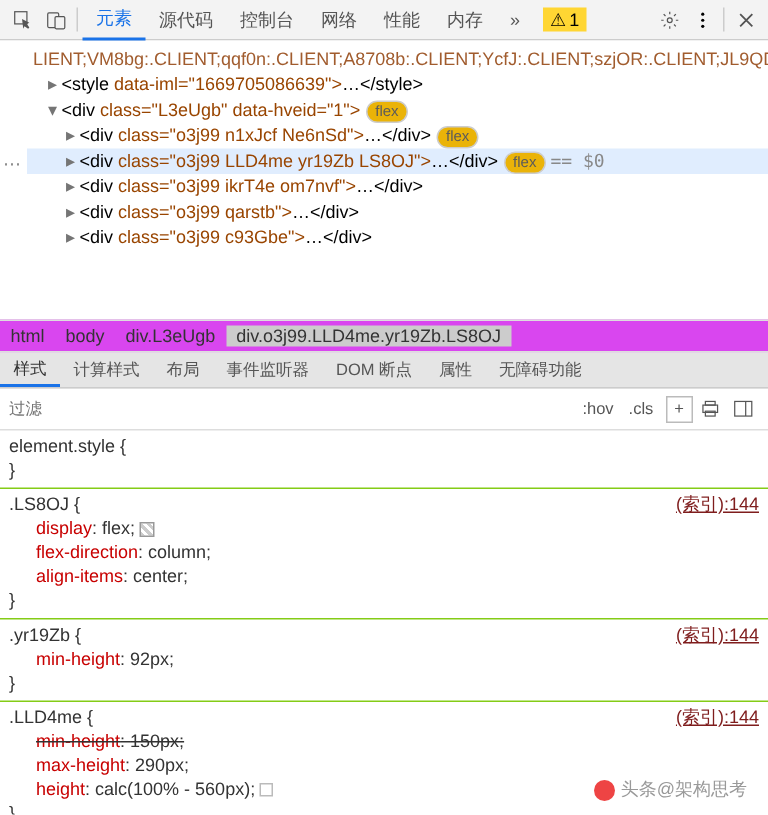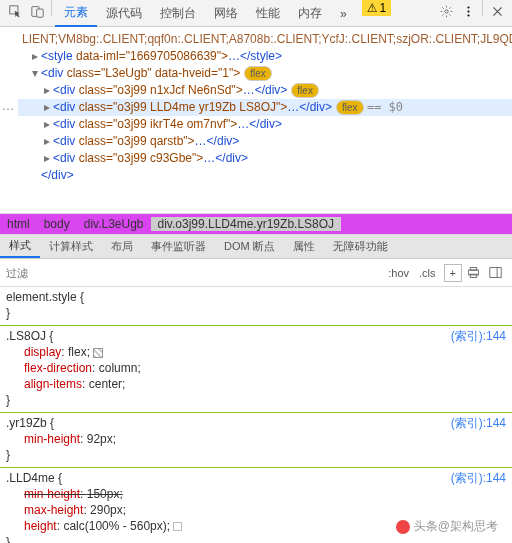--- a/index.html
+++ b/index.html
@@ -1,30 +1,30 @@
 <!DOCTYPE html>
 <html><head>
 <meta charset="utf-8">
 <style>
 *{box-sizing:border-box;margin:0;padding:0;font-family:"Helvetica Neue",Arial,sans-serif;font-size:12px}
 body{width:512px;height:543px;background:#fff;overflow:hidden;color:#333}
-.toolbar{display:flex;align-items:flex-start;height:27px;border-bottom:1px solid #ccc;background:#f3f3f3;padding:0 4px}
+.toolbar{display:flex;align-items:center;height:27px;border-bottom:1px solid #ccc;background:#f3f3f3;padding:0 4px}
 .tb-icon{width:22px;height:22px;display:flex;align-items:center;justify-content:center;color:#555;cursor:pointer}
 .tb-icon svg{width:13px;height:13px}
 .tabs{display:flex;align-items:stretch;height:27px}
 .tab{padding:0 9px;display:flex;align-items:center;color:#555;cursor:pointer;white-space:nowrap}
 .tab.active{color:#1a73e8;border-bottom:2px solid #1a73e8}
 .warn-badge{background:#ffd633;color:#000;padding:1px 5px;font-size:10px;margin:0 6px}
 .sep{width:1px;height:16px;background:#ccc;margin:0 3px}
 .spacer{flex:1}
 .dom-area{padding:4px 0 4px 18px;background:#fff;font-family:Menlo,Consolas,monospace;font-size:11px;line-height:17px;height:186px;overflow:hidden}
 .dom-line{white-space:nowrap;padding-left:4px}
 .attr-text{color:#a15c2e}
 .ind1{padding-left:14px}.ind2{padding-left:26px}
-.tag-b{color:#1d4ed8}
+.tag-b{color:#000000}
 .attr-n{color:#994500}
 .tri{display:inline-block;width:9px;color:#757575}
 .pill{display:inline-block;background:#eab308;border:1px solid #ccc;border-radius:8px;padding:0 5px;font-size:10px;color:#5b5b5b;margin-left:4px;line-height:13px}
 .sel-line{background:#e0edfe}
 .dollar{color:#888;font-family:Menlo,monospace}
 .dots{position:absolute;left:2px;margin-top:2px;color:#888}
 .crumb{display:flex;border-top:1px solid #ddd;border-bottom:1px solid #ddd;background:#d946ef;height:22px;align-items:center;font-family:Menlo,monospace;font-size:11px}
 .crumb span{padding:0 7px;color:#333;cursor:pointer}
 .crumb span.csel{background:#ccc}
 .style-tabs{display:flex;height:24px;border-bottom:1px solid #ccc;background:#e5e5e5;align-items:stretch}
@@ -32,21 +32,21 @@
 .stab.active{border-bottom:2px solid #1a73e8;color:#333}
 .filter-row{display:flex;align-items:center;height:28px;border-bottom:1px solid #ddd;padding:0 6px}
 .filter-input{border:none;outline:none;flex:0 0 auto;width:60px;color:#888;font-size:11px}
 .fr-spacer{flex:1}
 .fr-btn{padding:2px 5px;color:#555;font-size:11px;cursor:pointer;font-family:Liberation Sans, sans-serif}
 .fr-btn.box{border:1px solid #bbb;margin-left:3px}
 .fr-icon{width:22px;display:flex;align-items:center;justify-content:center;color:#555;cursor:pointer}
 .styles-pane{font-family:Menlo,Consolas,monospace;font-size:11px;line-height:16px;height:280px;overflow:hidden}
 .rule{border-bottom:1px solid #84cc16;padding:2px 6px 4px 6px;position:relative}
 .rule-head{display:flex;justify-content:space-between}
-.link{color:#3b82f6;cursor:pointer}
+.link{color:#7f1d1d;text-decoration:underline;cursor:pointer}
 .sel{color:#333}
 .brace{color:#333}
 .prop{padding-left:18px}
 .pn{color:#c80000}
 .pv{color:#333}
 .colon{color:#333}
 .strike{text-decoration:line-through}
 .sw{display:inline-block;width:10px;height:10px;border:1px solid #999;background:repeating-linear-gradient(45deg,#ccc 0 2px,#fff 2px 4px);vertical-align:middle;margin-left:3px}
 .sw2{display:inline-block;width:9px;height:9px;border:1px solid #bbb;background:#fff;vertical-align:middle;margin-left:3px}
 .watermark{position:absolute;bottom:8px;right:14px;font-size:12px;color:#999}
@@ -103,21 +103,20 @@
 
 <div class="dom-area">
   <div class="dom-line attr-text">LIENT;VM8bg:.CLIENT;qqf0n:.CLIENT;A8708b:.CLIENT;YcfJ:.CLIENT;szjOR:.CLIENT;JL9QDc:.CLIENT;kWlxhc:.CLIENT;qGMTIf:.CLIENT"&gt;</div>
   <div class="dom-line ind1"><span class="tri">▸</span><span class="tag-b">&lt;style </span><span class="attr-n">data-iml="1669705086639"&gt;</span><span class="tag-b">…&lt;/style&gt;</span></div>
   <div class="dom-line ind1"><span class="tri">▾</span><span class="tag-b">&lt;div </span><span class="attr-n">class="L3eUgb" data-hveid="1"&gt;</span><span class="pill">flex</span></div>
   <div class="dom-line ind2"><span class="tri">▸</span><span class="tag-b">&lt;div </span><span class="attr-n">class="o3j99 n1xJcf Ne6nSd"&gt;</span><span class="tag-b">…&lt;/div&gt;</span><span class="pill">flex</span></div>
   <div class="dom-line ind2 sel-line"><span class="dots">⋯</span><span class="tri">▸</span><span class="tag-b">&lt;div </span><span class="attr-n">class="o3j99 LLD4me yr19Zb LS8OJ"&gt;</span><span class="tag-b">…&lt;/div&gt;</span><span class="pill">flex</span> <span class="dollar">== $0</span></div>
   <div class="dom-line ind2"><span class="tri">▸</span><span class="tag-b">&lt;div </span><span class="attr-n">class="o3j99 ikrT4e om7nvf"&gt;</span><span class="tag-b">…&lt;/div&gt;</span></div>
   <div class="dom-line ind2"><span class="tri">▸</span><span class="tag-b">&lt;div </span><span class="attr-n">class="o3j99 qarstb"&gt;</span><span class="tag-b">…&lt;/div&gt;</span></div>
   <div class="dom-line ind2"><span class="tri">▸</span><span class="tag-b">&lt;div </span><span class="attr-n">class="o3j99 c93Gbe"&gt;</span><span class="tag-b">…&lt;/div&gt;</span></div>
-  <div class="dom-line ind1"><span class="tri"></span><span class="tag-b">&lt;/div&gt;</span></div>
 </div>
 
 <div class="crumb">
   <span>html</span>
   <span>body</span>
   <span>div.L3eUgb</span>
   <span class="csel">div.o3j99.LLD4me.yr19Zb.LS8OJ</span>
 </div>
 
 <div class="style-tabs">

